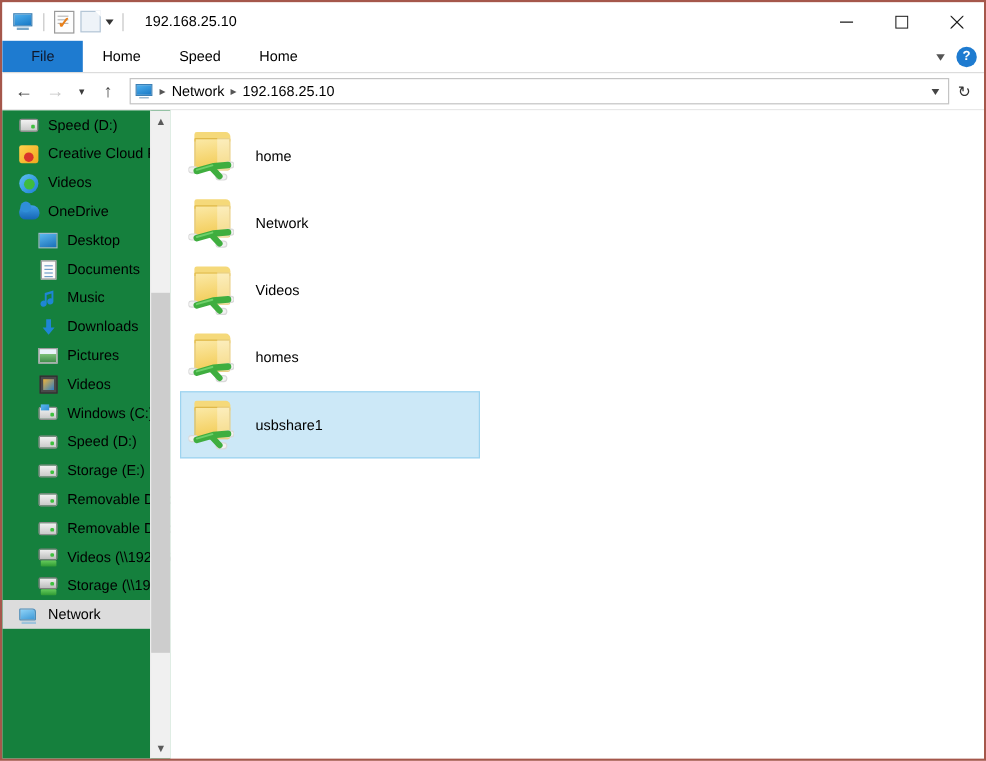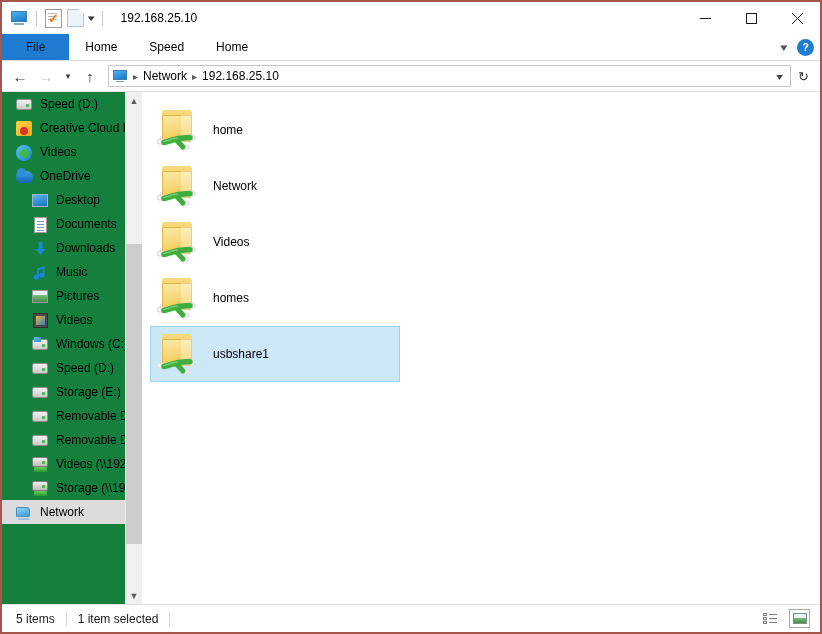--- a/index.html
+++ b/index.html
@@ -263,33 +263,33 @@
             <span class="lbl">Desktop</span>
           </div>
           <div class="nav-item indent">
             <span class="nav-ico">
               <span class="i-doc"></span>
             </span>
             <span class="lbl">Documents</span>
           </div>
           <div class="nav-item indent">
             <span class="nav-ico">
+              <svg class="i-mus" viewBox="0 0 16 16">
+                <path d="M12 1v9.2a2.6 2.6 0 1 1-1.6-2.4V3.6L6.4 4.9v7.2a2.6 2.6 0 1 1-1.6-2.4V3.2z" fill="#1e86d4"></path>
+              </svg>
+            </span>
+            <span class="lbl">Music</span>
+          </div>
+          <div class="nav-item indent">
+            <span class="nav-ico">
               <svg class="i-dl" viewBox="0 0 16 16">
                 <path d="M6 1h4v7h3l-5 6-5-6h3z" fill="#1e86d4"></path>
               </svg>
             </span>
             <span class="lbl">Downloads</span>
-          </div>
-          <div class="nav-item indent">
-            <span class="nav-ico">
-              <svg class="i-mus" viewBox="0 0 16 16">
-                <path d="M12 1v9.2a2.6 2.6 0 1 1-1.6-2.4V3.6L6.4 4.9v7.2a2.6 2.6 0 1 1-1.6-2.4V3.2z" fill="#1e86d4"></path>
-              </svg>
-            </span>
-            <span class="lbl">Music</span>
           </div>
           <div class="nav-item indent">
             <span class="nav-ico">
               <span class="i-pic"></span>
             </span>
             <span class="lbl">Pictures</span>
           </div>
           <div class="nav-item indent">
             <span class="nav-ico">
               <span class="i-vid"></span>
@@ -443,34 +443,13 @@
                 <path d="M19 7.5 L26 15" stroke="#3fae3f" stroke-width="5" fill="none" stroke-linecap="round"></path>
                 <path d="M7 9.5 L20 5.8" stroke="#6ed06a" stroke-width="1.6" fill="none" stroke-linecap="round"></path>
               </svg>
             </span>
             <span class="item-label">usbshare1</span>
           </div>
         </div>
     </div>
   </div>
 
-  <div class="status">
-    <span class="st-txt">5 items</span>
-    <span class="st-sep"></span>
-    <span class="st-txt">1 item selected</span>
-    <span class="st-sep"></span>
-    <div class="st-views">
-      <div class="vbtn">
-        <span class="v-details">
-          <i></i>
-            <i></i>
-            <i></i>
-            <b></b>
-            <b></b>
-            <b></b>
-        </span>
-      </div>
-      <div class="vbtn active">
-        <span class="v-large"></span>
-      </div>
-    </div>
-  </div>
 </div>
 
 </body></html>

